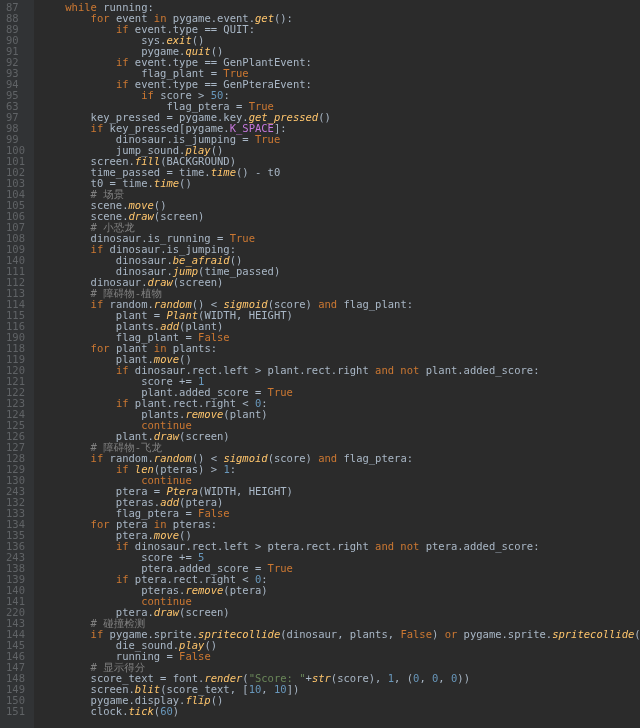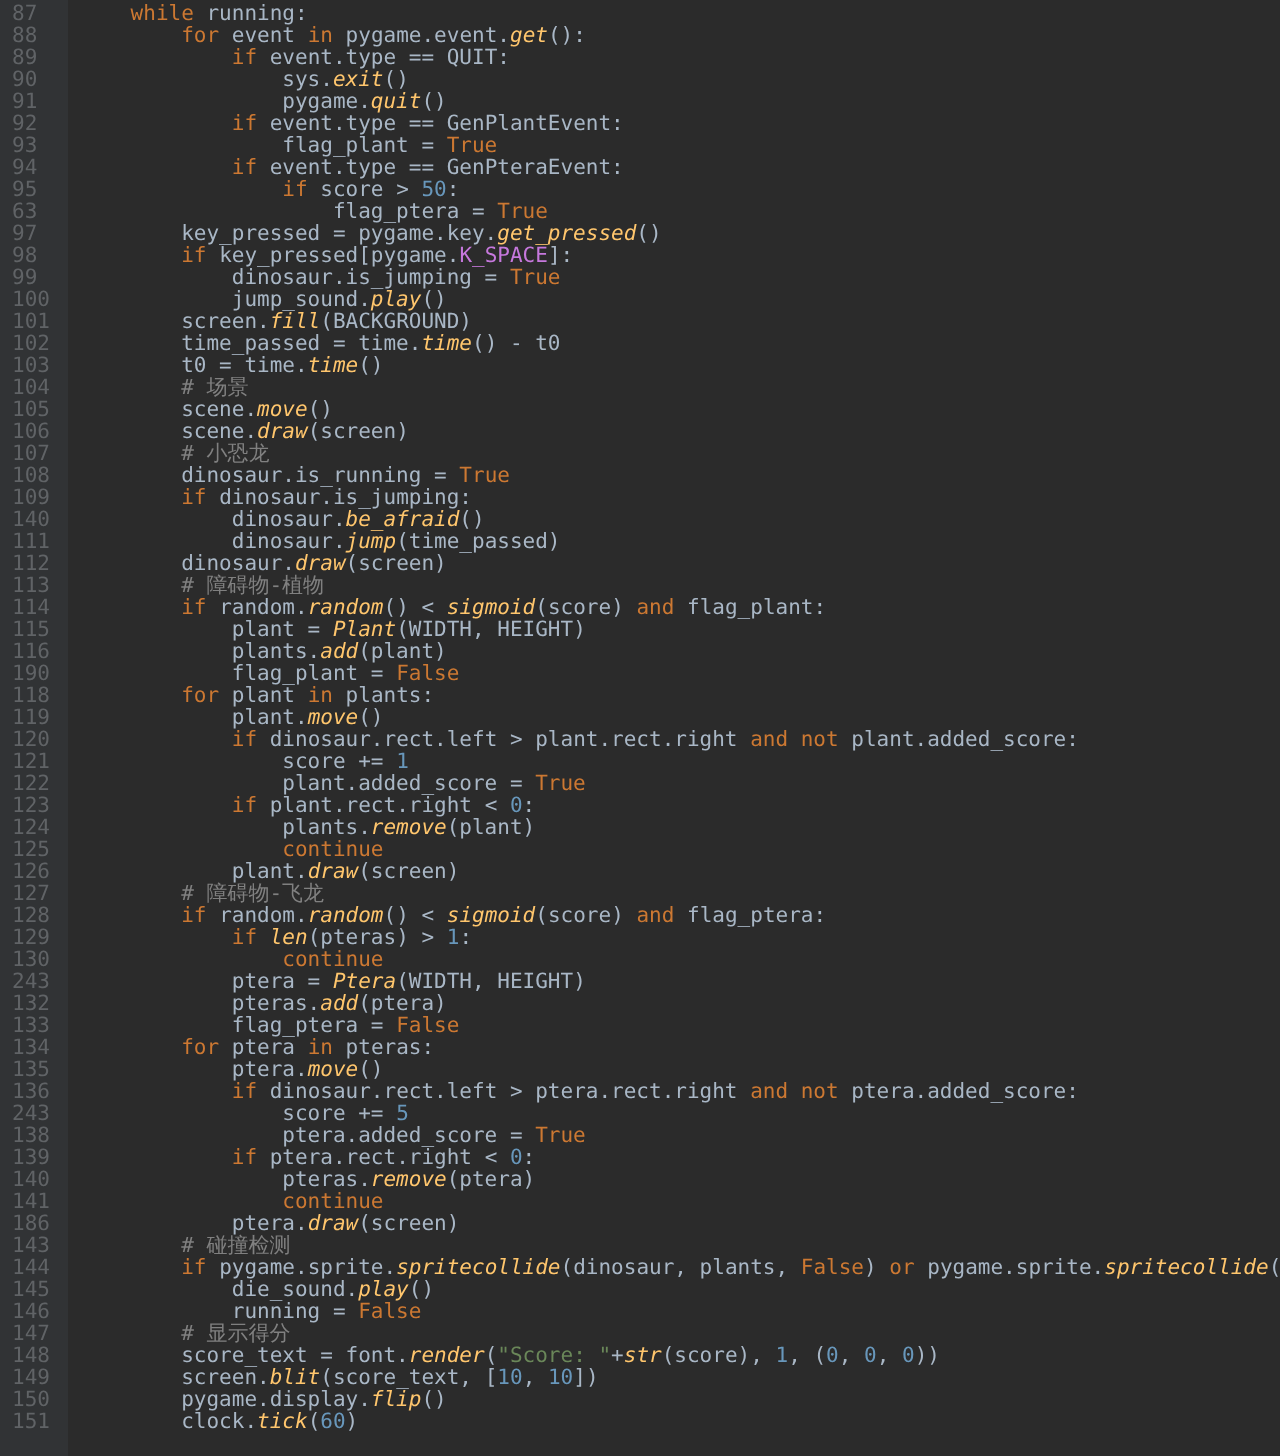--- a/index.html
+++ b/index.html
@@ -97,21 +97,21 @@
       <div>132</div>
       <div>133</div>
       <div>134</div>
       <div>135</div>
       <div>136</div>
       <div>243</div>
       <div>138</div>
       <div>139</div>
       <div>140</div>
       <div>141</div>
-      <div>186</div>
+      <div>220</div>
       <div>143</div>
       <div>144</div>
       <div>145</div>
       <div>146</div>
       <div>147</div>
       <div>148</div>
       <div>149</div>
       <div>150</div>
       <div>151</div>
     </div>

